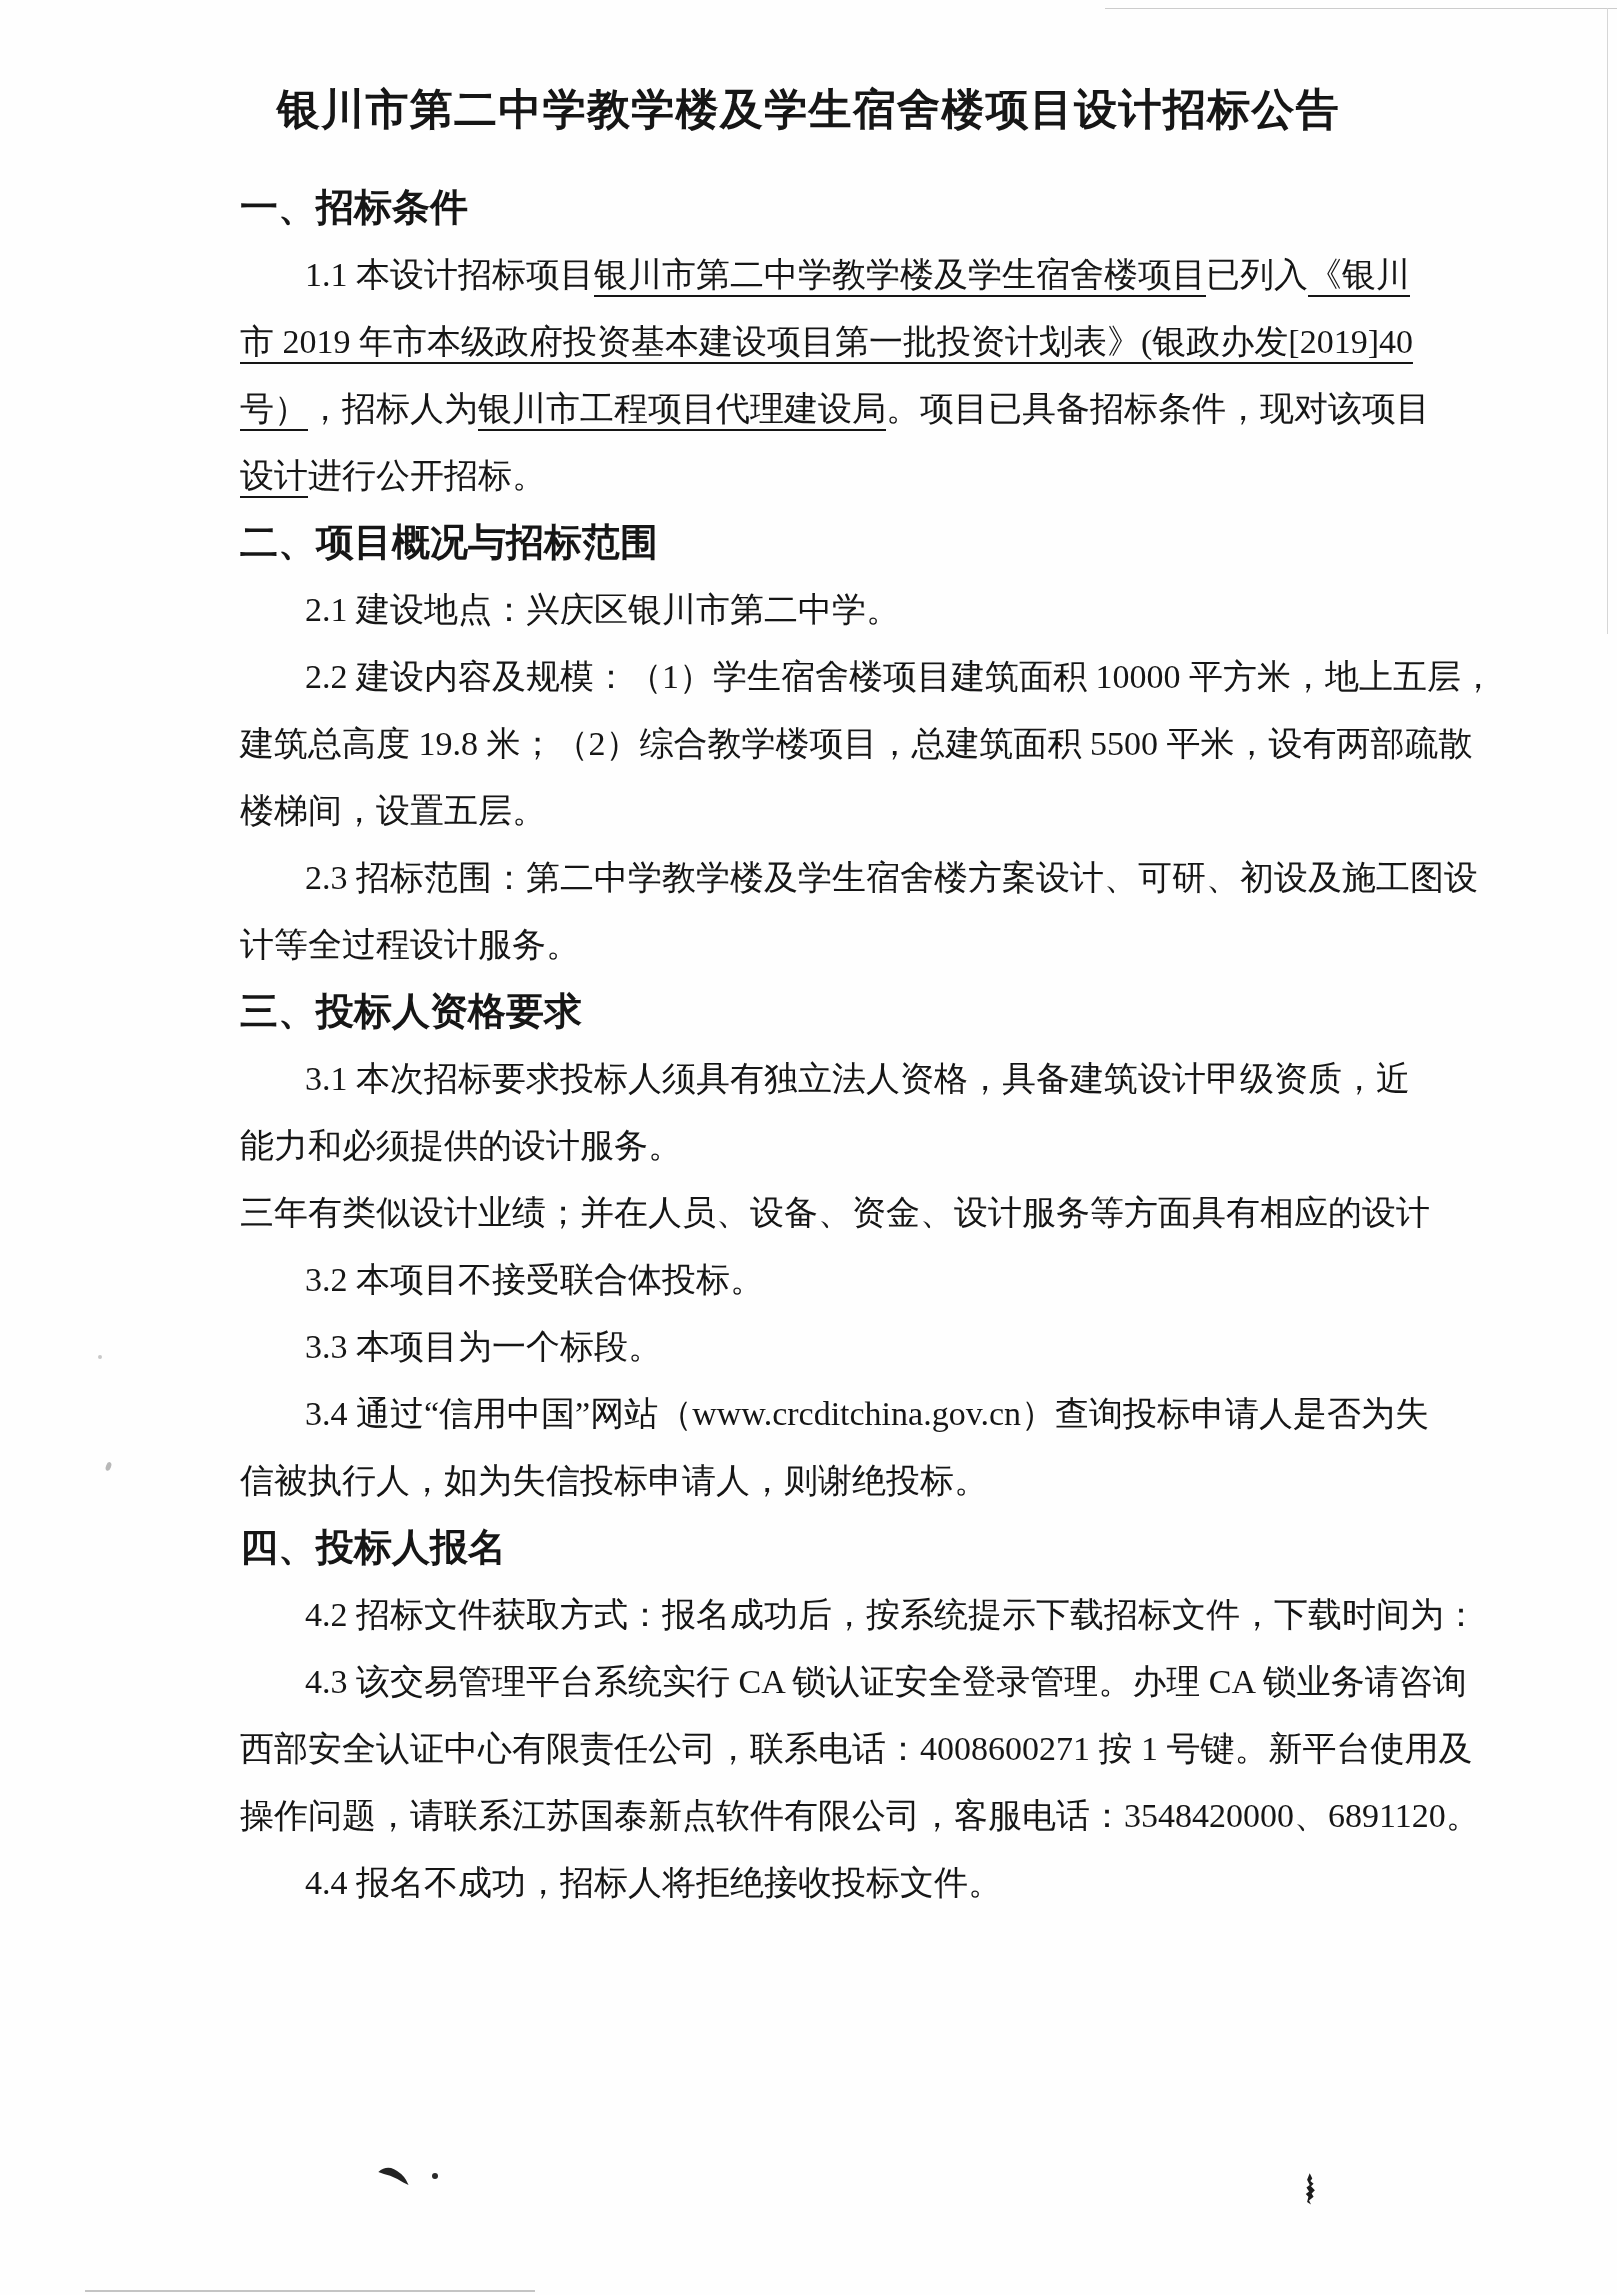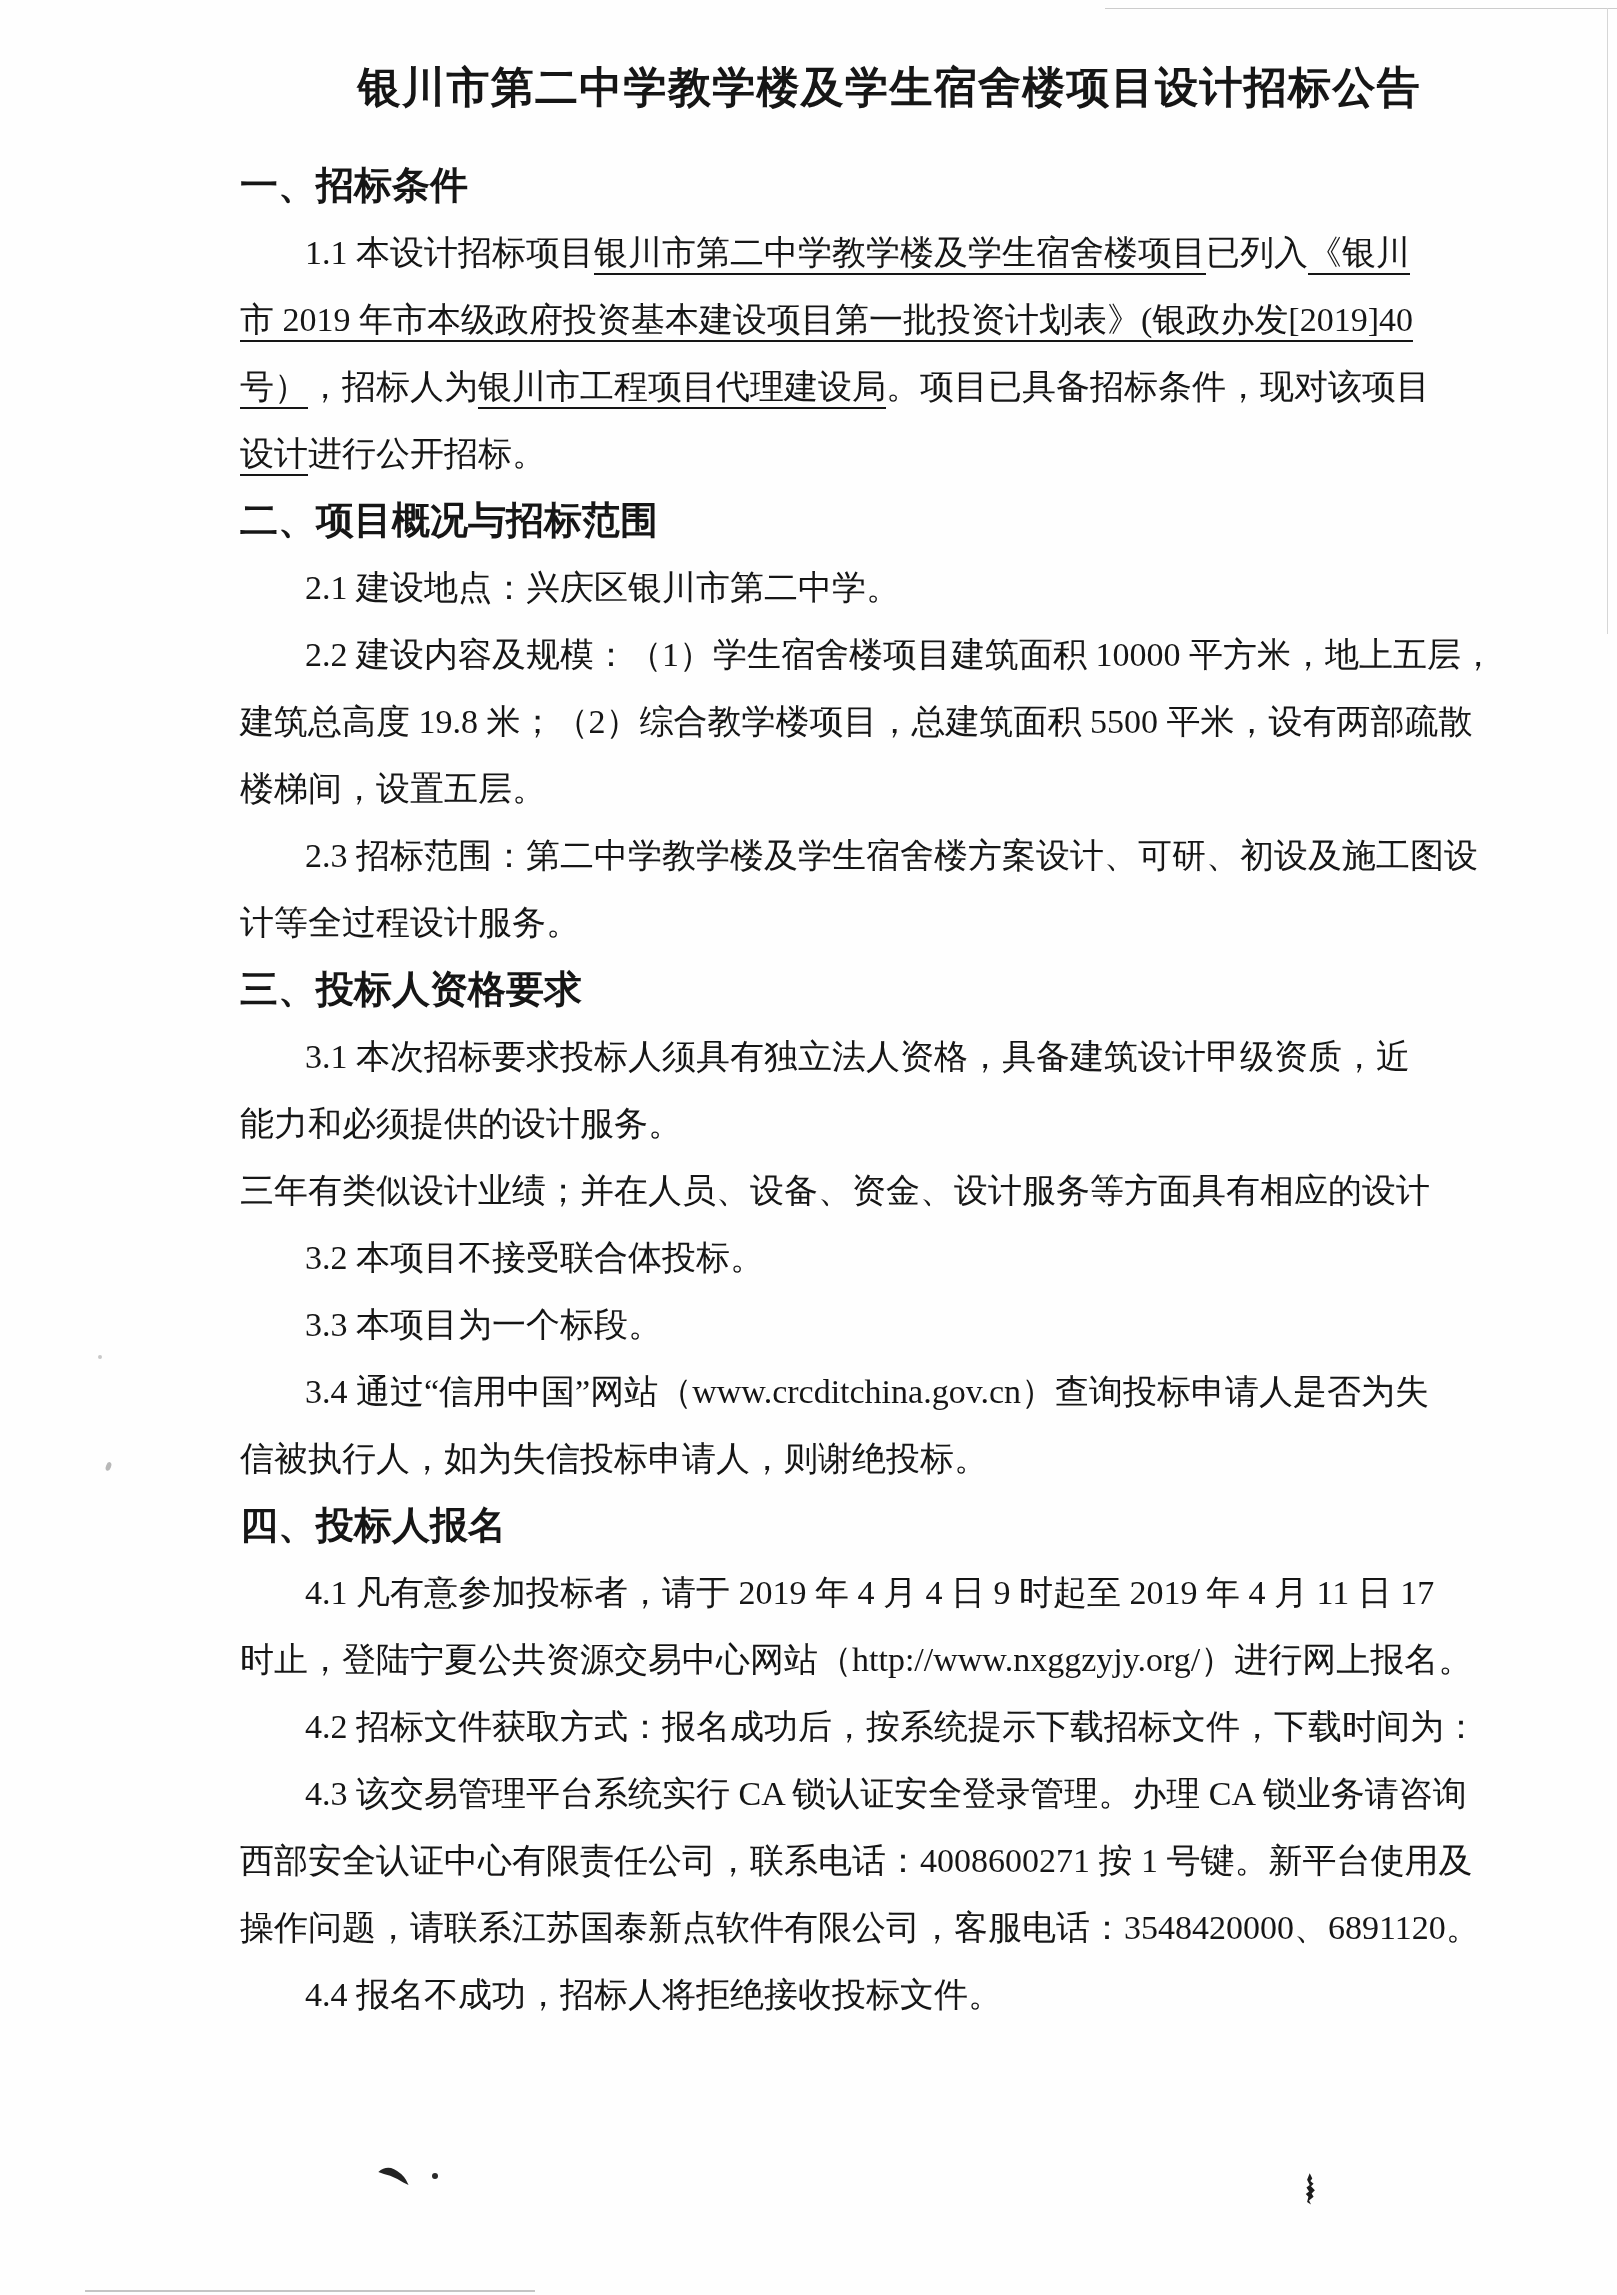--- a/index.html
+++ b/index.html
@@ -10,22 +10,22 @@
     width: 1617px;
     height: 2295px;
     margin: 0 auto;
     background: #fefefe;
     overflow: hidden;
     color: #161616;
     font-family: "Liberation Serif", "DejaVu Serif", serif;
   }
 
   .doc-title {
-    margin: 61px 196px 0 196px;
-    text-align: right;
+    margin: 83px 196px 0 196px;
+    text-align: center;
     font-family: "Liberation Sans", "DejaVu Sans", sans-serif;
     font-size: 43px;
     font-weight: bold;
     line-height: 52px;
     letter-spacing: 1.3px;
   }
 
   .content {
     margin: 0 241px 0 240px;
   }
@@ -137,24 +137,20 @@
           <div class="line indent"><span>3.3 本项目为一个标段。</span></div>
         </div>
         <div class="paragraph">
           <div class="line indent"><span>3.4 通过“信用中国”网站（www.crcditchina.gov.cn）查询投标申请人是否为失</span></div>
           <div class="line"><span>信被执行人，如为失信投标申请人，则谢绝投标。</span></div>
         </div>
       </section>
       <section class="doc-section">
         <h2 class="section-heading">四、投标人报名</h2>
         <div class="paragraph">
-          <div class="line indent"><span>4.1 凡有意参加投标者，请于 2019 年 4 月 4 日 9 时起至 2019 年 4 月 11 日 17</span></div>
-          <div class="line"><span>时止，登陆宁夏公共资源交易中心网站（http://www.nxggzyjy.org/）进行网上报名。</span></div>
-        </div>
-        <div class="paragraph">
           <div class="line indent"><span>4.2 招标文件获取方式：报名成功后，按系统提示下载招标文件，下载时间为：</span></div>
         </div>
         <div class="paragraph">
           <div class="line indent"><span>4.3 该交易管理平台系统实行 CA 锁认证安全登录管理。办理 CA 锁业务请咨询</span></div>
           <div class="line"><span>西部安全认证中心有限责任公司，联系电话：4008600271 按 1 号键。新平台使用及</span></div>
           <div class="line"><span>操作问题，请联系江苏国泰新点软件有限公司，客服电话：3548420000、6891120。</span></div>
         </div>
         <div class="paragraph">
           <div class="line indent"><span>4.4 报名不成功，招标人将拒绝接收投标文件。</span></div>
         </div>

